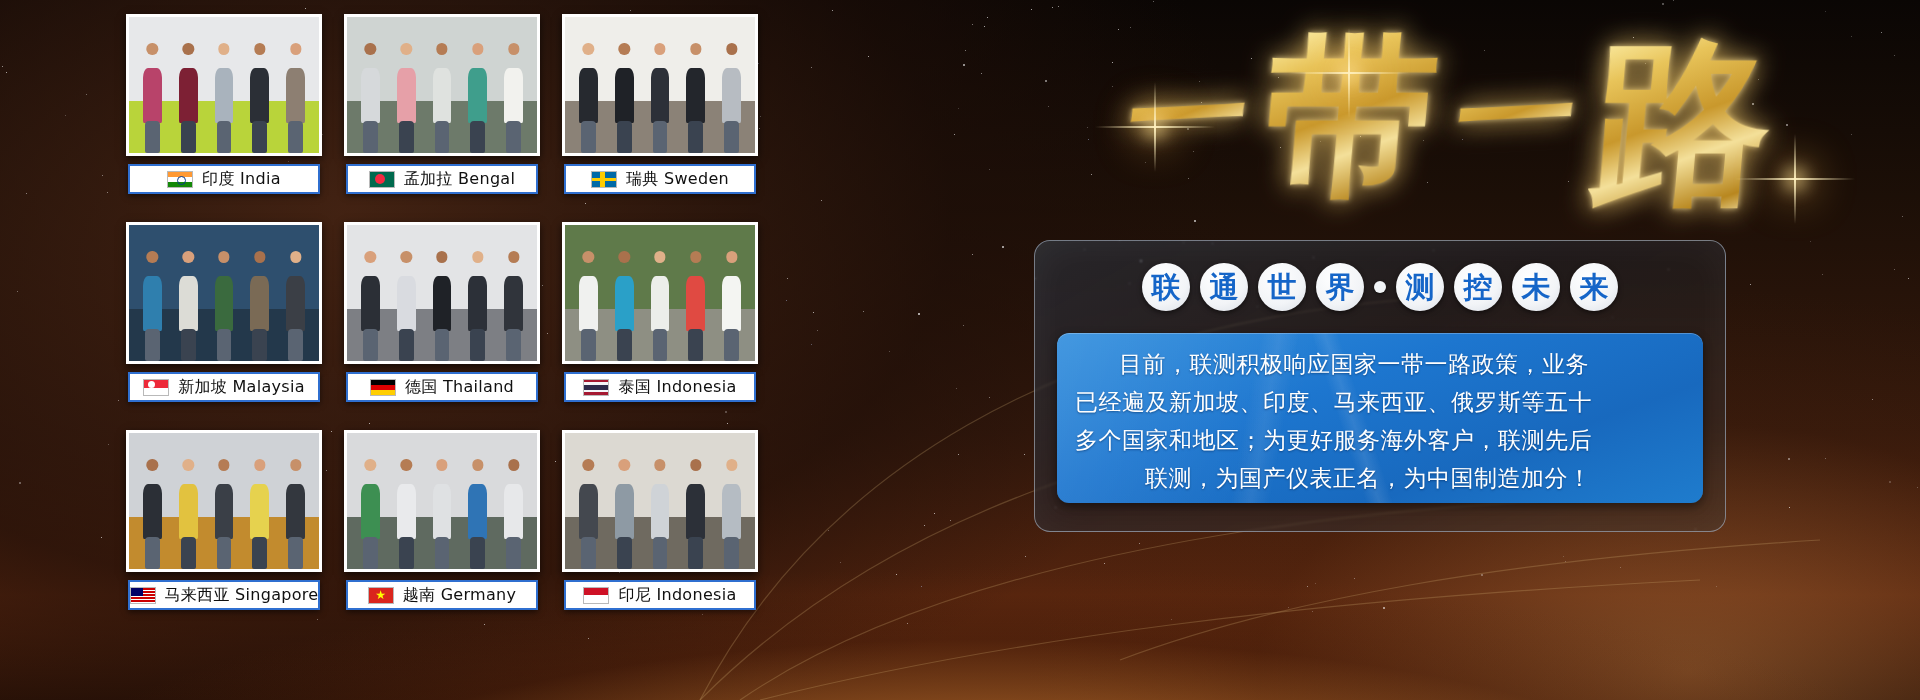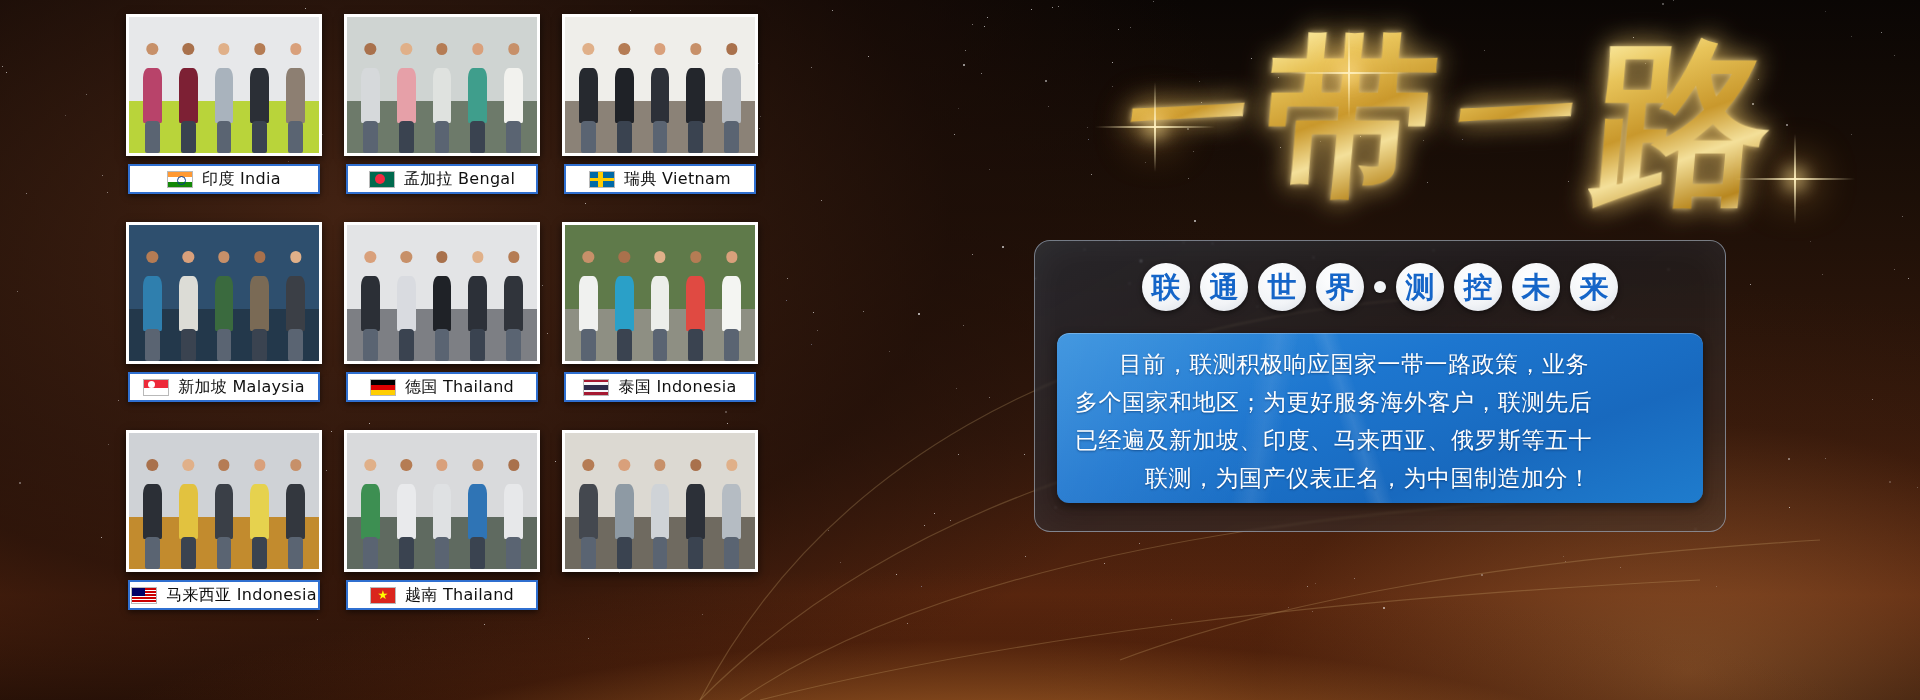--- a/index.html
+++ b/index.html
@@ -503,21 +503,21 @@
               <div class="person">
                 <div class="head" style="background:#a9714c"></div>
                 <div class="body" style="background:#b7bcc2"></div>
                 <div class="legs" style="background:#5a6472"></div>
               </div>
             </div>
           </div>
         </div>
         <div class="photo-label">
           <span class="flag f-sweden"></span>
-          <span class="label-text">瑞典 Vietnam</span>
+          <span class="label-text">瑞典 Sweden</span>
         </div>
       </div>
       <div class="photo-card">
         <div class="photo-frame">
           <div class="photo-img">
             <div class="room" style="background: linear-gradient(rgb(46, 79, 110) 0%, rgb(46, 79, 110) 62%, rgb(35, 56, 75) 62%, rgb(35, 56, 75) 100%);"></div>
             <div class="people">
               <div class="person">
                 <div class="head" style="background:#b57c54"></div>
                 <div class="body" style="background:#2f7fae"></div>
@@ -655,21 +655,21 @@
               <div class="person">
                 <div class="head" style="background:#c79069"></div>
                 <div class="body" style="background:#33373e"></div>
                 <div class="legs" style="background:#5a6472"></div>
               </div>
             </div>
           </div>
         </div>
         <div class="photo-label">
           <span class="flag f-malaysia"></span>
-          <span class="label-text">马来西亚 Indonesia</span>
+          <span class="label-text">马来西亚 Singapore</span>
         </div>
       </div>
       <div class="photo-card">
         <div class="photo-frame">
           <div class="photo-img">
             <div class="room" style="background: linear-gradient(rgb(217, 218, 220) 0%, rgb(217, 218, 220) 62%, rgb(95, 106, 96) 62%, rgb(95, 106, 96) 100%);"></div>
             <div class="people">
               <div class="person">
                 <div class="head" style="background:#e0b089"></div>
                 <div class="body" style="background:#3d8f52"></div>
@@ -693,21 +693,21 @@
               <div class="person">
                 <div class="head" style="background:#a9714c"></div>
                 <div class="body" style="background:#e7e8ea"></div>
                 <div class="legs" style="background:#5a6472"></div>
               </div>
             </div>
           </div>
         </div>
         <div class="photo-label">
           <span class="flag f-vietnam"></span>
-          <span class="label-text">越南 Thailand</span>
+          <span class="label-text">越南 Germany</span>
         </div>
       </div>
       <div class="photo-card">
         <div class="photo-frame">
           <div class="photo-img">
             <div class="room" style="background: linear-gradient(rgb(220, 217, 210) 0%, rgb(220, 217, 210) 62%, rgb(111, 106, 96) 62%, rgb(111, 106, 96) 100%);"></div>
             <div class="people">
               <div class="person">
                 <div class="head" style="background:#b57c54"></div>
                 <div class="body" style="background:#44484f"></div>
@@ -728,20 +728,24 @@
                 <div class="body" style="background:#2c3038"></div>
                 <div class="legs" style="background:#3a4350"></div>
               </div>
               <div class="person">
                 <div class="head" style="background:#e0b089"></div>
                 <div class="body" style="background:#b5bcc3"></div>
                 <div class="legs" style="background:#5a6472"></div>
               </div>
             </div>
           </div>
+        </div>
+        <div class="photo-label">
+          <span class="flag f-indonesia"></span>
+          <span class="label-text">印尼 Indonesia</span>
         </div>
       </div>
     </div>
 
   <div id="calligraphy">
     <span class="cal-char c1">一</span>
     <span class="cal-char c2">带</span>
     <span class="cal-char c3">一</span>
     <span class="cal-char c4">路</span>
   </div>
@@ -758,19 +762,19 @@
         <span class="slogan-ch">界</span>
         <span class="slogan-dot"></span>
         <span class="slogan-ch">测</span>
         <span class="slogan-ch">控</span>
         <span class="slogan-ch">未</span>
         <span class="slogan-ch">来</span>
       </div>
 
     <div id="paragraph-box">
       <div class="para-line indent">目前，联测积极响应国家一带一路政策，业务</div>
+      <div class="para-line">已经遍及新加坡、印度、马来西亚、俄罗斯等五十</div>
       <div class="para-line">多个国家和地区；为更好服务海外客户，联测先后</div>
-      <div class="para-line">已经遍及新加坡、印度、马来西亚、俄罗斯等五十</div>
       <div class="para-line indent2">联测，为国产仪表正名，为中国制造加分！</div>
     </div>
   </div>
 
 </div>
 
 </body></html>

